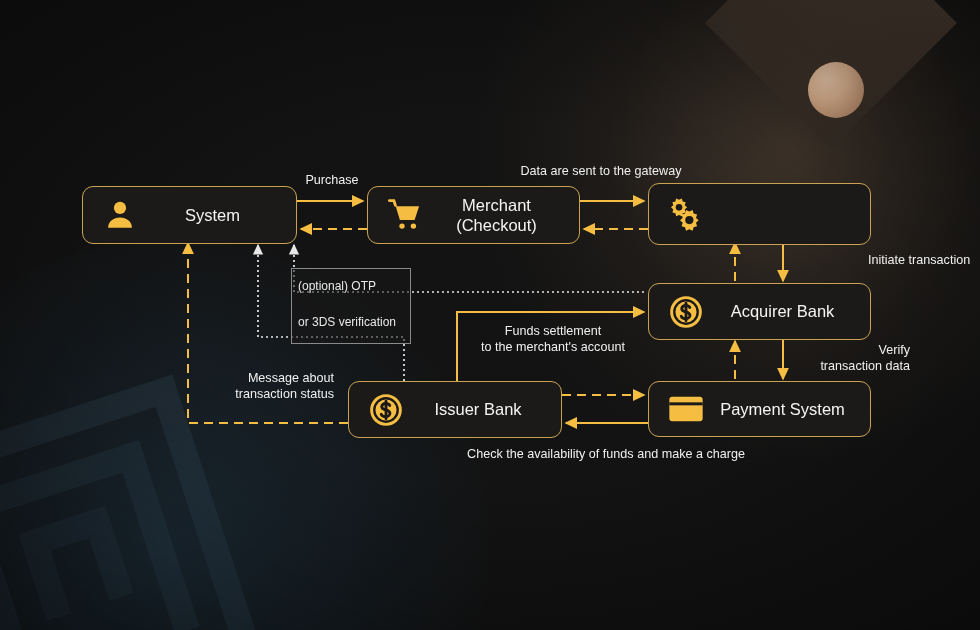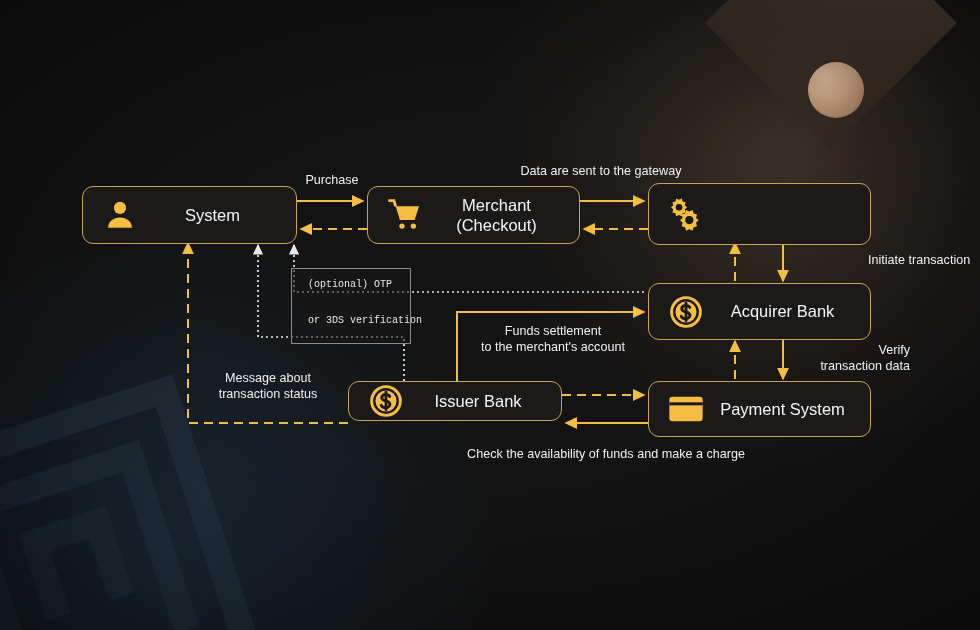--- a/index.html
+++ b/index.html
@@ -99,24 +99,23 @@
 
   .optbox {
     position: absolute;
     border: 1.3px solid #8a8a8a;
     background: rgba(24,24,24,0.55);
     z-index: 2;
   }
   .optbox .line {
     position: absolute;
     color: #e9e9e9;
-    font-size: 10px;
-    left: 16px;
+    font-size: 12px;
+    left: 6px;
     white-space: nowrap;
-    font-family: Liberation Mono, monospace;
   }
 </style>
 </head>
 <body>
 
 <div id="stage">
 
   <div class="bg-layer">
     <div id="glow-right"></div>
     <div id="diamond"></div>
@@ -220,21 +219,21 @@
         <svg width="38" height="38" viewBox="0 0 24 24">
           <circle cx="12" cy="12" r="10" fill="#F5BE42"></circle>
           <circle cx="12" cy="12" r="7.4" fill="none" stroke="#1B1A18" stroke-width="1.5"></circle>
           <path d="M12 6.4v11.2" stroke="#1B1A18" stroke-width="1.8" stroke-linecap="round"></path>
           <path d="M14.4 9.2c-.5-.9-1.5-1.3-2.6-1.3-1.4 0-2.5.8-2.5 2 0 2.6 5.2 1.3 5.2 4.1 0 1.3-1.2 2.2-2.7 2.2-1.2 0-2.3-.5-2.8-1.5" fill="none" stroke="#1B1A18" stroke-width="1.8" stroke-linecap="round"></path>
         </svg>
       </span>
       <span class="lbl">Acquirer Bank</span>
     </div>
 
-    <div class="node" style="left:348px; top:381px; width:214px; height:40px;">
+    <div class="node" style="left:348px; top:381px; width:214px; height:57px;">
       <span class="ico">
         <svg width="38" height="38" viewBox="0 0 24 24">
           <circle cx="12" cy="12" r="10" fill="#F5BE42"></circle>
           <circle cx="12" cy="12" r="7.4" fill="none" stroke="#1B1A18" stroke-width="1.5"></circle>
           <path d="M12 6.4v11.2" stroke="#1B1A18" stroke-width="1.8" stroke-linecap="round"></path>
           <path d="M14.4 9.2c-.5-.9-1.5-1.3-2.6-1.3-1.4 0-2.5.8-2.5 2 0 2.6 5.2 1.3 5.2 4.1 0 1.3-1.2 2.2-2.7 2.2-1.2 0-2.3-.5-2.8-1.5" fill="none" stroke="#1B1A18" stroke-width="1.8" stroke-linecap="round"></path>
         </svg>
       </span>
       <span class="lbl">Issuer Bank</span>
     </div>
@@ -254,19 +253,19 @@
     <div class="caption" style="left:490px; top:163px; width:222px; text-align:center;">Data are sent to the gateway</div>
 
     <div class="caption" style="left:832px; top:252px;margin-left:36px;">Initiate transaction</div>
 
     <div class="caption" style="left:800px; top:342px; width:110px; text-align:right;">Verify
 transaction data</div>
 
     <div class="caption" style="left:470px; top:323px; width:166px; text-align:center;">Funds settlement
 to the merchant's account</div>
 
-    <div class="caption" style="left:202px; top:370px; width:132px; text-align:center;">Message about
+    <div class="caption" style="left:202px; top:370px; width:132px; text-align:right;">Message about
 transaction status</div>
 
     <div class="caption" style="left:400px; top:446px; width:412px; text-align:center;">Check the availability of funds and make a charge</div>
 
   </div>
 </div>
 
 </body></html>

